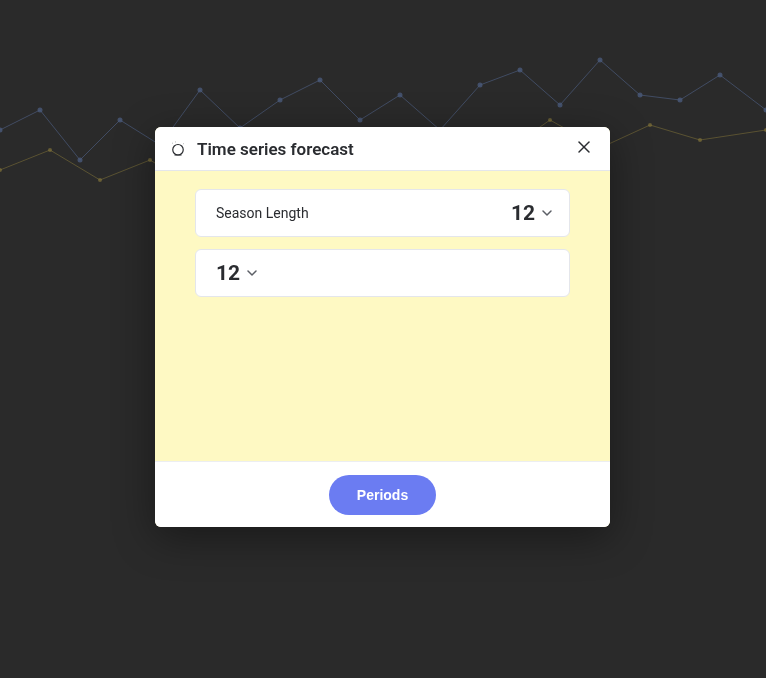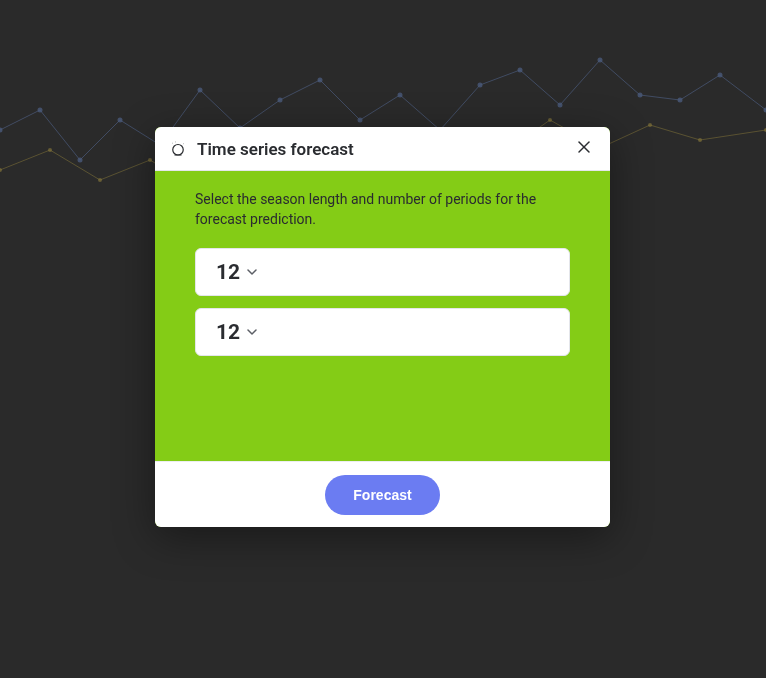--- a/index.html
+++ b/index.html
@@ -15,21 +15,21 @@
     width: 766px;
     height: 300px;
     z-index: 0;
   }
   .modal {
     position: absolute;
     top: 127px;
     left: 155px;
     width: 455px;
     height: 400px;
-    background: #84cc16;
+    background: #fef9c3;
     border-radius: 6px;
     box-shadow: 0 10px 40px rgba(0,0,0,0.4);
     display: flex;
     flex-direction: column;
     z-index: 10;
     overflow: hidden;
   }
   .modal-header {
     background: #ffffff;
     height: 44px;
@@ -182,38 +182,38 @@
       <span>
         <svg width="16" height="16" viewBox="0 0 16 16" stroke="currentColor" stroke-width="1.5" stroke-linecap="round">
           <line x1="3" y1="3" x2="13" y2="13"></line>
           <line x1="13" y1="3" x2="3" y2="13"></line>
         </svg>
       </span>
     </button>
   </div>
 
   <div class="modal-body">
-    <p class="description">Select the season length and number of periods for the forecast prediction.</p>
 
     <div class="field-row">
+      <span class="field-label">Season Length</span>
       <span class="field-value">12</span>
       <span class="chevron">
         <svg width="12" height="12" viewBox="0 0 12 12" fill="none" stroke="currentColor" stroke-width="1.5" stroke-linecap="round" stroke-linejoin="round">
           <polyline points="2,4 6,8 10,4"></polyline>
         </svg>
       </span>
     </div>
 
     <div class="field-row">
       <span class="field-value">12</span>
       <span class="chevron">
         <svg width="12" height="12" viewBox="0 0 12 12" fill="none" stroke="currentColor" stroke-width="1.5" stroke-linecap="round" stroke-linejoin="round">
           <polyline points="2,4 6,8 10,4"></polyline>
         </svg>
       </span>
     </div>
   </div>
 
   <div class="modal-footer">
-    <button class="forecast-btn">Forecast</button>
+    <button class="forecast-btn">Periods</button>
   </div>
 
 </div>
 
 </body></html>

